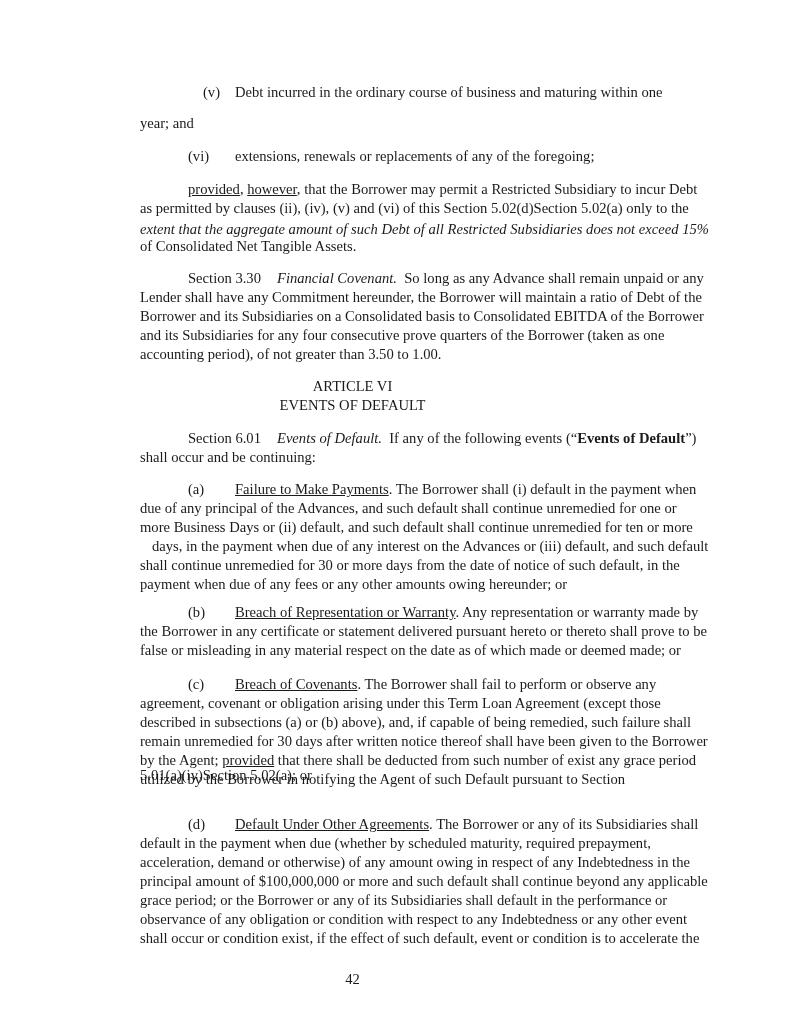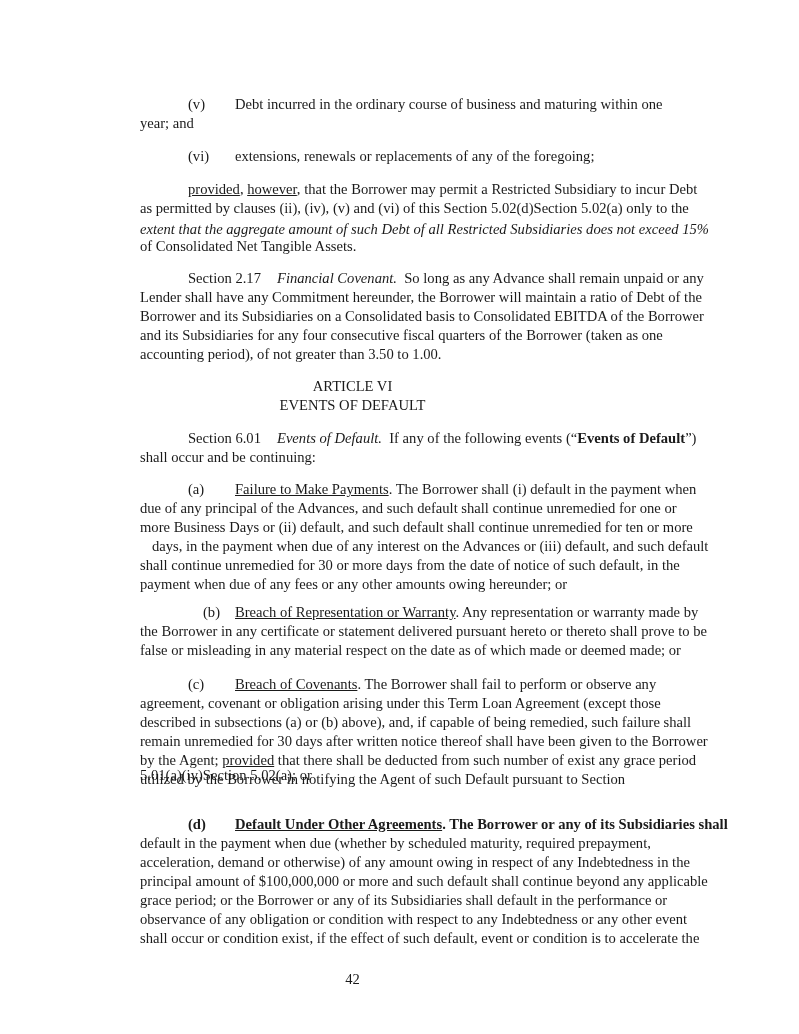--- a/index.html
+++ b/index.html
@@ -12,80 +12,80 @@
   .u { text-decoration: underline; }
   .i { font-style: italic; }
   .b { font-weight: bold; }
   .center { position: absolute; left: 0; width: 705px; text-align: center; line-height: 19px; white-space: nowrap; }
 </style>
 </head>
 <body>
 
 <div>
 
-  <div class="line ind" style="top:95px;">
+  <div class="line ind" style="top:83px;text-align:center;">
     <span class="labv">(v)</span><span>Debt incurred in the ordinary course of business and maturing within one</span>
   </div>
   <div class="line" style="top:114px;">year; and</div>
 
   <div class="line ind" style="top:147px;">
     <span class="labv">(vi)</span><span>extensions, renewals or replacements of any of the foregoing;</span>
   </div>
 
   <div class="line ind" style="top:180px;">
     <span class="u">provided</span><span>, </span><span class="u">however</span><span>, that the Borrower may permit a Restricted Subsidiary to incur Debt</span>
   </div>
   <div class="line" style="top:199px;">as permitted by clauses (ii), (iv), (v) and (vi) of this Section 5.02(d)Section 5.02(a) only to the</div>
   <div class="line" style="top:220px;font-style:italic;">extent that the aggregate amount of such Debt of all Restricted Subsidiaries does not exceed 15%</div>
   <div class="line" style="top:237px;">of Consolidated Net Tangible Assets.</div>
 
   <div class="line ind" style="top:269px;">
-    <span>Section 2.17</span><span style="display:inline-block;width:16px;"></span><span class="i">Financial Covenant.</span>&nbsp;&nbsp;<span>So long as any Advance shall remain unpaid or any</span>
+    <span>Section 3.30</span><span style="display:inline-block;width:16px;"></span><span class="i">Financial Covenant.</span>&nbsp;&nbsp;<span>So long as any Advance shall remain unpaid or any</span>
   </div>
   <div class="line" style="top:288px;">Lender shall have any Commitment hereunder, the Borrower will maintain a ratio of Debt of the</div>
   <div class="line" style="top:307px;">Borrower and its Subsidiaries on a Consolidated basis to Consolidated EBITDA of the Borrower</div>
-  <div class="line" style="top:326px;">and its Subsidiaries for any four consecutive fiscal quarters of the Borrower (taken as one</div>
+  <div class="line" style="top:326px;">and its Subsidiaries for any four consecutive prove quarters of the Borrower (taken as one</div>
   <div class="line" style="top:345px;">accounting period), of not greater than 3.50 to 1.00.</div>
 
   <div class="center" style="top:377px;">ARTICLE VI</div>
   <div class="center" style="top:396px;">EVENTS OF DEFAULT</div>
 
   <div class="line ind" style="top:429px;">
     <span>Section 6.01</span><span style="display:inline-block;width:16px;"></span><span class="i">Events of Default.</span>&nbsp;&nbsp;<span>If any of the following events (“</span><span class="b">Events of Default</span><span>”)</span>
   </div>
   <div class="line" style="top:448px;">shall occur and be continuing:</div>
 
   <div class="line ind" style="top:480px;">
     <span class="lab">(a)</span><span class="u">Failure to Make Payments</span><span>.  The Borrower shall (i) default in the payment when</span>
   </div>
   <div class="line" style="top:499px;">due of any principal of the Advances, and such default shall continue unremedied for one or</div>
   <div class="line" style="top:518px;">more Business Days or (ii) default, and such default shall continue unremedied for ten or more</div>
   <div class="line" style="top:537px;margin-left:12px;">days, in the payment when due of any interest on the Advances or (iii) default, and such default</div>
   <div class="line" style="top:556px;">shall continue unremedied for 30 or more days from the date of notice of such default, in the</div>
   <div class="line" style="top:575px;">payment when due of any fees or any other amounts owing hereunder; or</div>
 
-  <div class="line ind" style="top:603px;text-align:center;">
+  <div class="line ind" style="top:603px;">
     <span class="lab">(b)</span><span class="u">Breach of Representation or Warranty</span><span>.  Any representation or warranty made by</span>
   </div>
   <div class="line" style="top:622px;">the Borrower in any certificate or statement delivered pursuant hereto or thereto shall prove to be</div>
   <div class="line" style="top:641px;">false or misleading in any material respect on the date as of which made or deemed made; or</div>
 
   <div class="line ind" style="top:675px;">
     <span class="lab">(c)</span><span class="u">Breach of Covenants</span><span>.  The Borrower shall fail to perform or observe any</span>
   </div>
   <div class="line" style="top:694px;">agreement, covenant or obligation arising under this Term Loan Agreement (except those</div>
   <div class="line" style="top:713px;">described in subsections (a) or (b) above), and, if capable of being remedied, such failure shall</div>
   <div class="line" style="top:732px;">remain unremedied for 30 days after written notice thereof shall have been given to the Borrower</div>
   <div class="line" style="top:751px;">
     <span>by the Agent; </span><span class="u">provided</span><span> that there shall be deducted from such number of exist any grace period</span>
   </div>
   <div class="line" style="top:770px;">utilized by the Borrower in notifying the Agent of such Default pursuant to Section</div>
   <div class="line" style="top:766px;">5.01(a)(iv)Section 5.02(a); or</div>
 
-  <div class="line ind" style="top:815px;font-weight:bold;">
+  <div class="line ind" style="top:815px;">
     <span class="lab">(d)</span><span class="u">Default Under Other Agreements</span><span>.  The Borrower or any of its Subsidiaries shall</span>
   </div>
   <div class="line" style="top:834px;">default in the payment when due (whether by scheduled maturity, required prepayment,</div>
   <div class="line" style="top:853px;">acceleration, demand or otherwise) of any amount owing in respect of any Indebtedness in the</div>
   <div class="line" style="top:872px;">principal amount of $100,000,000 or more and such default shall continue beyond any applicable</div>
   <div class="line" style="top:891px;">grace period; or the Borrower or any of its Subsidiaries shall default in the performance or</div>
   <div class="line" style="top:910px;">observance of any obligation or condition with respect to any Indebtedness or any other event</div>
   <div class="line" style="top:929px;">shall occur or condition exist, if the effect of such default, event or condition is to accelerate the</div>
 
   <div class="center" style="top:970px;">42</div>

